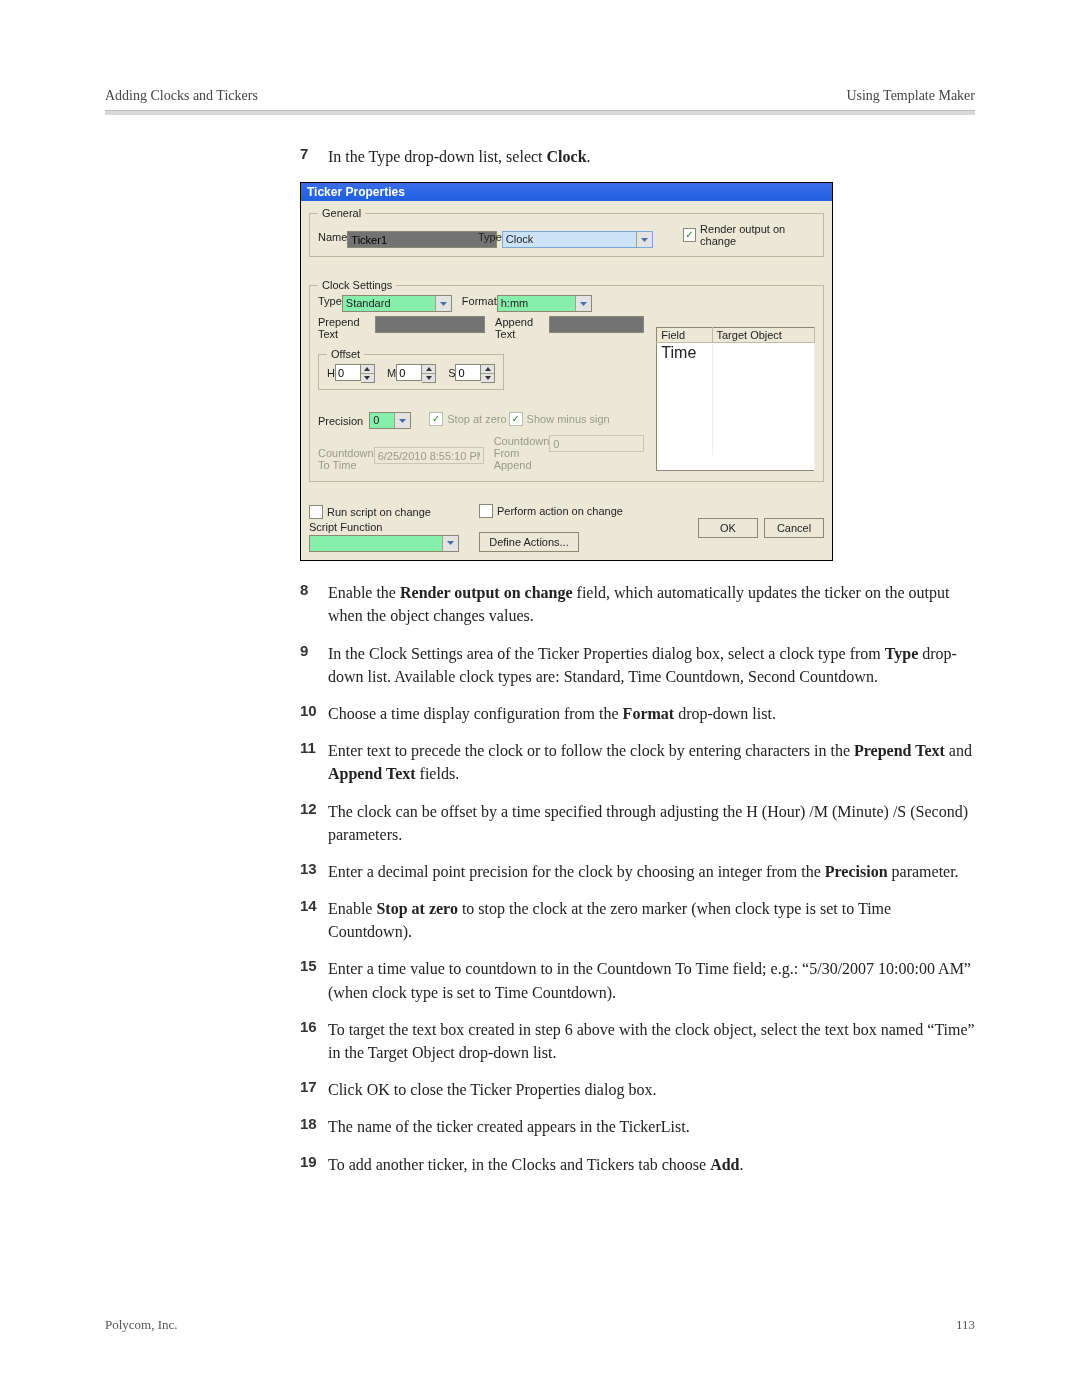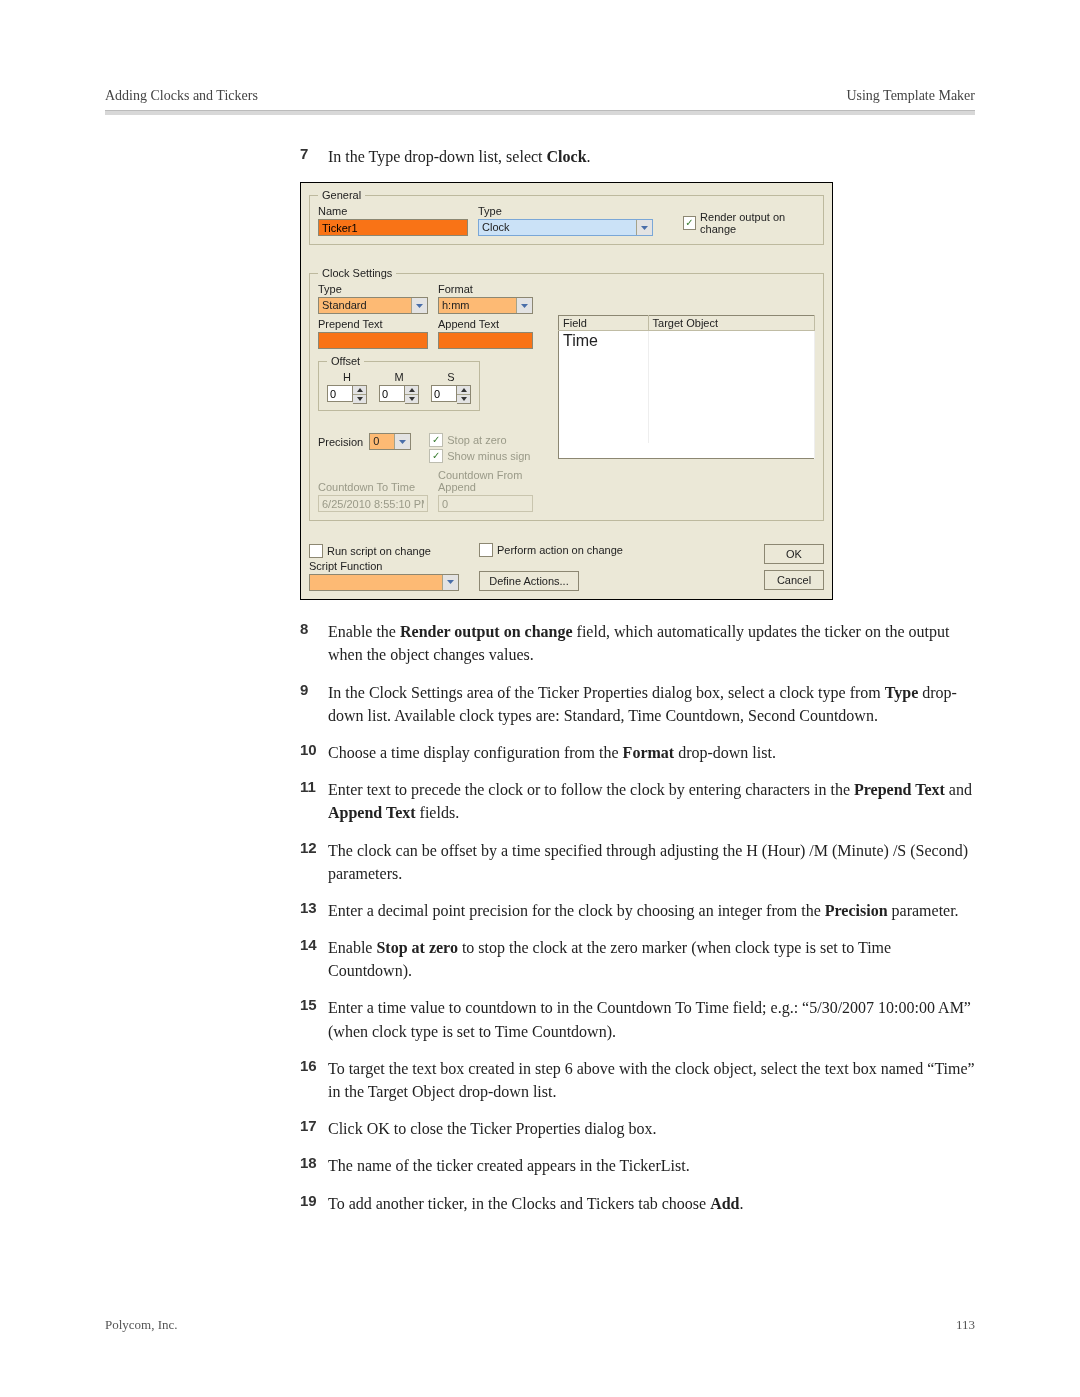--- a/index.html
+++ b/index.html
@@ -12,24 +12,24 @@
   .step-line{display:flex;align-items:flex-start;margin-bottom:14px;}
   .step-num{width:28px;flex:0 0 28px;font-family:Arial,Helvetica,sans-serif;font-weight:600;color:#333;font-size:15px;}
   .step-text{flex:1;font-size:16px;line-height:1.45;color:#222;}
   b.strong{font-weight:bold;}
   .screenshot{margin:12px 0 20px 300px;border:1px solid #000;font-family:Tahoma,Arial,sans-serif;font-size:11px;width:531px;}
   .titlebar{background:linear-gradient(#3a6ee7,#205fe0);color:#fff;font-weight:bold;padding:2px 6px;font-size:12px;}
   .dlg-body{background:#ebe8d7;padding:6px 8px 8px 8px;}
   fieldset{border:1px solid #bdb99e;margin:0 0 22px 0;padding:4px 8px 8px 8px;}
   legend{font-size:11px;padding:0 4px;color:#222;}
   .row{display:flex;align-items:flex-end;gap:10px;}
-  .col{display:flex;flex-direction:column;}
+  .col{display:flex;flex-direction:row;}
   .lbl{font-size:11px;color:#222;margin-bottom:2px;}
-  input[type=text].fld{border:1px solid #8c8772;background:#f97316;height:17px;padding:0 3px;font-size:11px;box-sizing:border-box;}
-  .sel{display:flex;border:1px solid #8c8772;background:#fdba74;height:17px;box-sizing:border-box;}
+  input[type=text].fld{border:1px solid #8c8772;background:#737373;height:17px;padding:0 3px;font-size:11px;box-sizing:border-box;}
+  .sel{display:flex;border:1px solid #8c8772;background:#86efac;height:17px;box-sizing:border-box;}
   .sel .sel-text{flex:1;padding:0 3px;line-height:15px;font-size:11px;white-space:nowrap;overflow:hidden;}
   .sel .sel-btn{width:15px;background:#e3e3e3;border-left:1px solid #a5a28a;display:flex;align-items:center;justify-content:center;}
   .sel .sel-btn svg{width:7px;height:4px;}
   .type-highlight{background:#cbe2f7;border-color:#7aa7d7;}
   .cb{display:flex;align-items:center;gap:4px;}
   .cb .box{width:12px;height:12px;border:1px solid #8c8772;background:#fff;display:flex;align-items:center;justify-content:center;}
   .cb .box.checked::after{content:"\2713";font-size:10px;color:#3a7d30;line-height:10px;}
   .cb.disabled{color:#9a9a88;}
   .cb.disabled .box{border-color:#bdbdb0;color:#bdbdb0;}
   .offset-fs{border:1px solid #bdb99e;padding:4px 8px 6px 8px;margin-top:6px;}
@@ -39,21 +39,21 @@
   .spinner .sp-btns div{width:13px;height:8px;background:#e3e3e3;display:flex;align-items:center;justify-content:center;}
   .spinner .sp-btns div+div{border-top:1px solid #a5a28a;}
   .spinner svg{width:6px;height:4px;}
   .tbl{border:1px solid #8c8772;background:#fff;}
   .tbl th{background:#ebe8d7;border-right:1px solid #c0bca4;border-bottom:1px solid #c0bca4;font-weight:normal;text-align:left;padding:1px 4px;font-size:11px;}
   .tbl td{border-right:1px solid #eee;padding:1px 4px;font-size:16px;height:13px;}
   .tbl{border-collapse:collapse;}
   .disabled-lbl{color:#9a9a88;}
   .disabled-input{background:#ebe8d7 !important;color:#9a9a88;border-color:#c9c5ae !important;}
   .btn{border:1px solid #8c8772;background:#ebe8d7;height:20px;min-width:60px;font-size:11px;display:inline-flex;align-items:center;justify-content:center;padding:0 8px;box-sizing:border-box;}
-  .dlg-btn-col{display:flex;flex-direction:column;gap:6px;align-items:flex-end;}
+  .dlg-btn-col{display:flex;flex-direction:row;gap:6px;align-items:flex-end;}
   .footer-row{display:flex;justify-content:space-between;padding:0 105px;position:absolute;bottom:64px;left:0;right:0;font-size:13px;color:#555;}
   .clock-row{display:flex;gap:12px;align-items:flex-start;}
   .clock-left{flex:0 0 228px;}
   .clock-right{flex:1;}
 </style>
 </head>
 <body>
 <div class="page">
 
 <div class="header-row">
@@ -68,20 +68,21 @@
   <div class="step-block">
     <div class="step-line">
       <div class="step-num">7</div>
       <div class="step-text">
         <span>In the Type drop-down list, select </span><b class="strong">Clock</b><span>.</span>
       </div>
     </div>
   </div>
 
   <div class="screenshot">
+    <div class="titlebar">Ticker Properties</div>
     <div class="dlg-body">
 
       <fieldset>
         <legend>General</legend>
         <div class="row">
           <div class="col" style="width:150px;">
             <span class="lbl">Name</span>
             <input type="text" class="fld" style="width: 150px;" value="Ticker1">
           </div>
           <div class="col" style="width:175px;">

